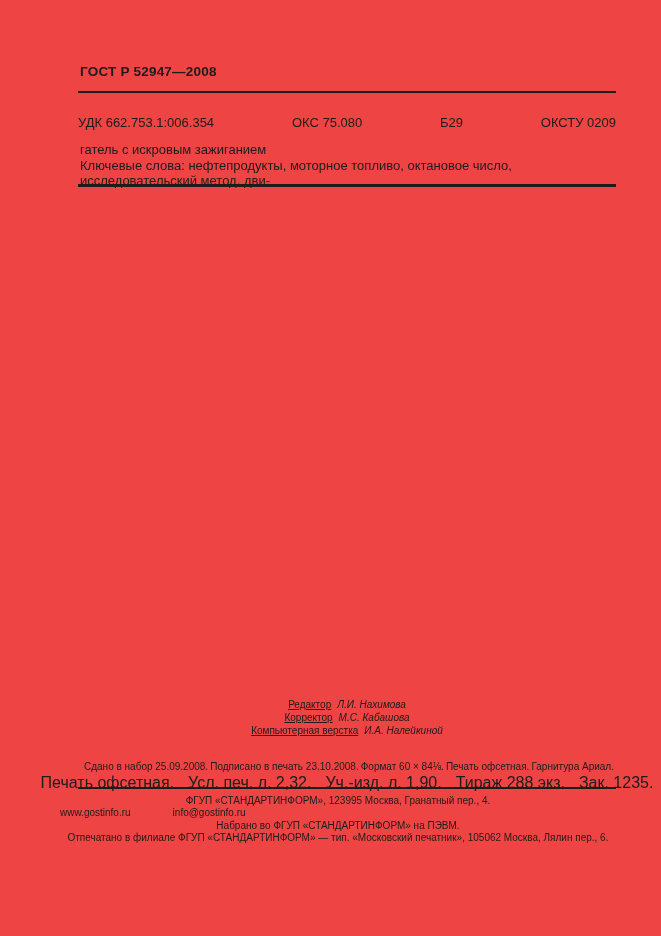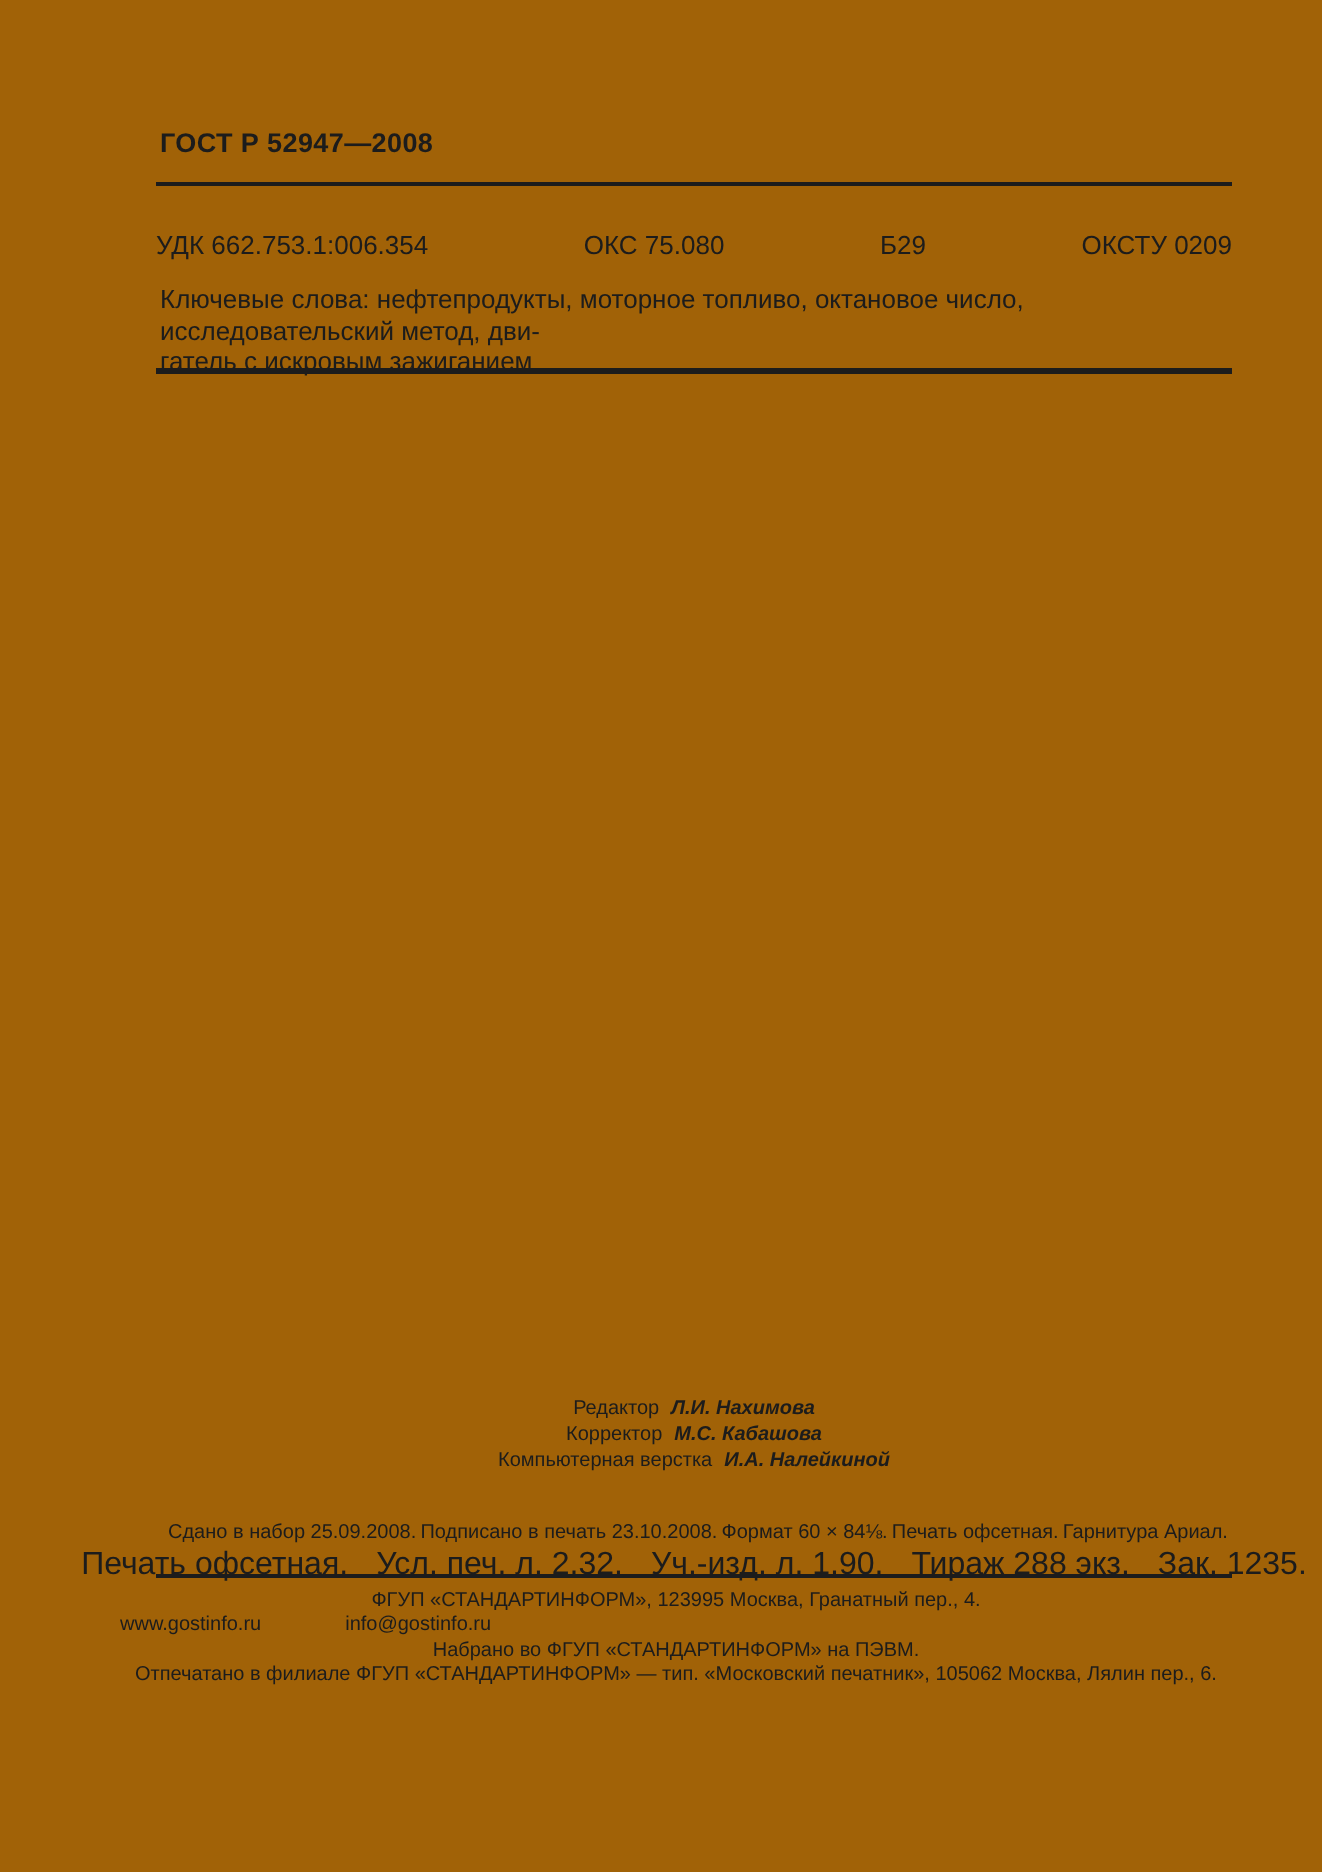--- a/index.html
+++ b/index.html
@@ -12,21 +12,21 @@
     width: 661px;
     height: 936px;
     font-family: "Liberation Sans", sans-serif;
     color: #1c1c1c;
     position: relative;
     overflow: hidden;
   }
   .page {
     position: absolute;
     inset: 0;
-    background: #a16207;
+    background: #ef4444;
   }
   .doc-header {
     position: absolute;
     left: 80px;
     top: 64px;
     font-size: 13.5px;
     font-weight: bold;
     letter-spacing: 0.2px;
     white-space: nowrap;
   }
@@ -61,22 +61,22 @@
   }
   .credits {
     position: absolute;
     left: 78px;
     top: 699px;
     width: 538px;
     font-size: 10px;
     line-height: 12.8px;
     text-align: center;
   }
-  .credit-line .role { margin-right: 6px; }
-  .credit-line .name { font-style: italic; font-weight: bold; }
+  .credit-line .role { margin-right: 6px; text-decoration: underline; }
+  .credit-line .name { font-style: italic; }
 
   .imprint-1 {
     position: absolute;
     left: 84px;
     top: 761px;
     width: 530px;
     display: flex;
     justify-content: space-between;
     font-size: 10px;
     white-space: nowrap;
@@ -117,22 +117,22 @@
   <div class="rule rule-1"></div>
 
   <div class="class-row">
     <span>УДК 662.753.1:006.354</span>
     <span>ОКС 75.080</span>
     <span>Б29</span>
     <span>ОКСТУ 0209</span>
   </div>
 
   <div class="keywords">
+    <div>гатель с искровым зажиганием</div>
     <div>Ключевые слова: нефтепродукты, моторное топливо, октановое число, исследовательский метод, дви-</div>
-    <div>гатель с искровым зажиганием</div>
   </div>
 
   <div class="rule rule-2"></div>
 
   <div class="credits">
     <div class="credit-line">
       <span class="role">Редактор</span><span class="name">Л.И. Нахимова</span>
     </div>
     <div class="credit-line">
       <span class="role">Корректор</span><span class="name">М.С. Кабашова</span>

